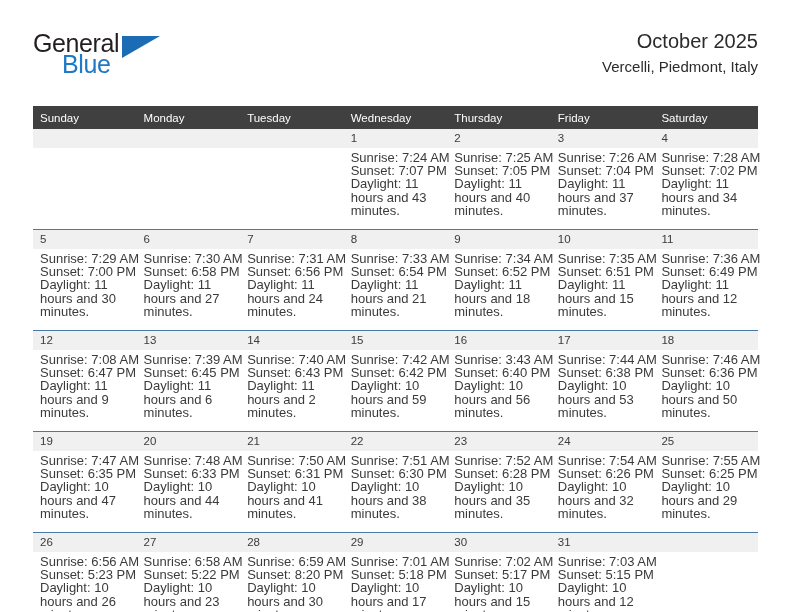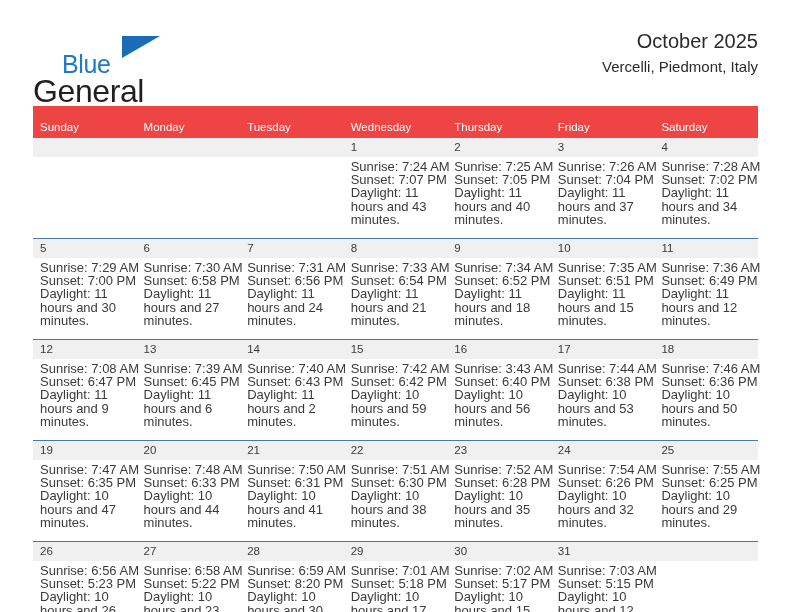--- a/index.html
+++ b/index.html
@@ -33,25 +33,24 @@
     position: absolute;
     left: 0;
     top: 6px;
     width: 130px;
     height: 58px;
   }
   .brand-general {
     position: absolute;
     left: 0;
     top: 0;
-    font-size: 32px;
+    font-size: 25px;
     letter-spacing: -0.4px;
     color: #231f20;
     line-height: 26px;
-    margin-top: 48px;
   }
   .brand-blue {
     position: absolute;
     left: 29px;
     top: 21px;
     font-size: 25px;
     letter-spacing: -0.4px;
     color: #2079c4;
     line-height: 26px;
   }
@@ -87,26 +86,26 @@
   
   .calendar {
     position: absolute;
     left: 33px;
     top: 106px;
     width: 725px;
     border-collapse: collapse;
     table-layout: fixed;
   }
   .calendar th {
-    background: #ef4444;
+    background: #404040;
     color: #ffffff;
     font-size: 11.5px;
     font-weight: normal;
     text-align: left;
-    padding: 15px 0 5px 7px;
+    padding: 6px 0 5px 7px;
     height: 12px;
     border: none;
   }
   .calendar td {
     width: 103.57px;
     vertical-align: top;
     padding: 0;
     border: none;
     border-top: 1px solid #4a79a8;
     background: #ffffff;

